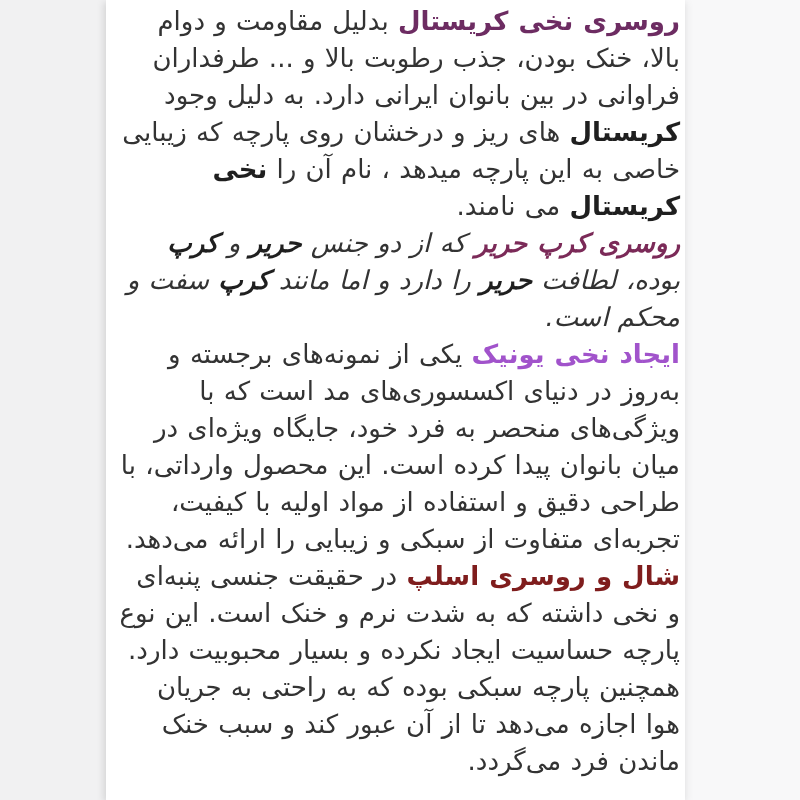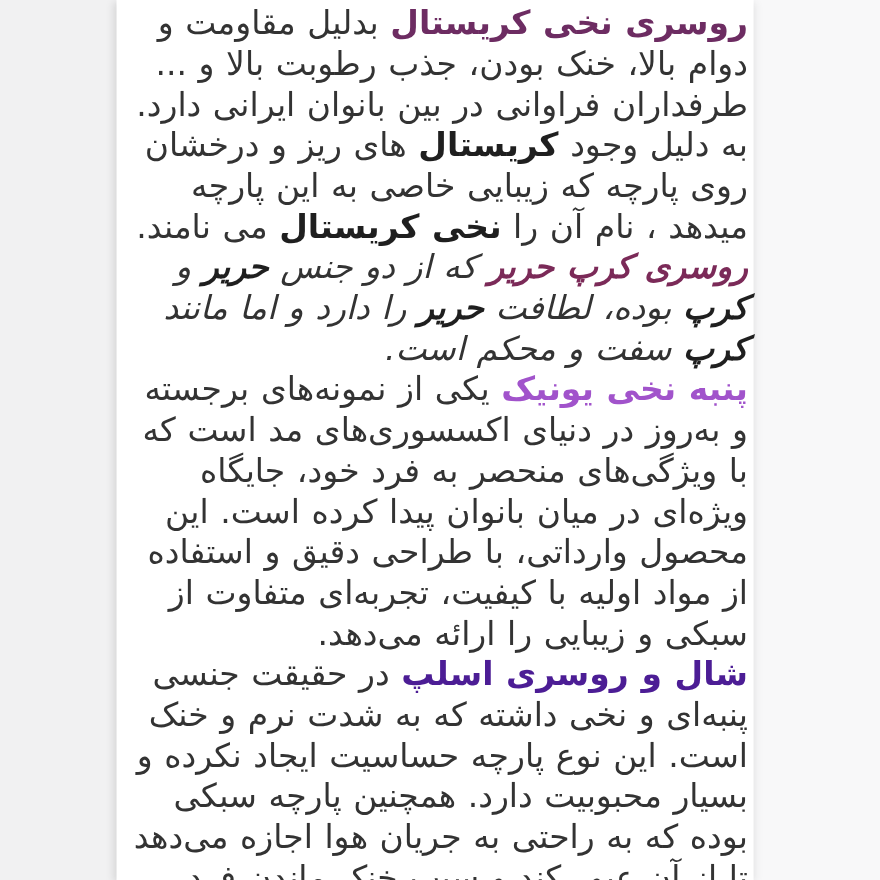--- a/index.html
+++ b/index.html
@@ -18,21 +18,21 @@
   .bg-right {
     position: absolute; right: 0; top: 0; bottom: 0; width: 115px;
   }
   .card {
     position: absolute;
     left: 106px; top: 0; bottom: 0; right: 115px;
     padding: 3px 5px 10px 10px;
     box-shadow: -3px 2px 7px rgba(0,0,0,0.10), 3px 2px 7px rgba(0,0,0,0.05);
     direction: rtl;
     text-align: right;
-    font-size: 30px;
+    font-size: 26px;
     line-height: 37px;
     letter-spacing: 0;
   }
   .card p {
     margin: 0;
     word-spacing: 1px;
   }
   .h {
     font-weight: bold;
   }
@@ -52,21 +52,21 @@
     <p style="color: rgb(51, 51, 51);">
       <span class="h" style="color: rgb(109, 44, 98);">روسری نخی کریستال</span><span> بدلیل مقاومت و دوام بالا، خنک بودن، جذب رطوبت بالا و ... طرفداران فراوانی در بین بانوان ایرانی دارد. به دلیل وجود </span><span class="b" style="color: rgb(31, 31, 31);">کریستال</span><span> های ریز و درخشان روی پارچه که زیبایی خاصی به این پارچه میدهد ، نام آن را </span><span class="b" style="color: rgb(31, 31, 31);">نخی کریستال</span><span> می نامند.</span>
     </p>
 
     <p style="color: rgb(51, 51, 51); font-style: italic;">
       <span class="h" style="color: rgb(123, 42, 88);">روسری کرپ حریر</span><span> که از دو جنس </span><span class="b" style="color: rgb(31, 31, 31);">حریر</span><span> و </span><span class="b" style="color: rgb(31, 31, 31);">کرپ</span><span> بوده، لطافت </span><span class="b" style="color: rgb(31, 31, 31);">حریر</span><span> را دارد و اما مانند </span><span class="b" style="color: rgb(31, 31, 31);">کرپ</span><span> سفت و محکم است.</span>
     </p>
 
 
     <p style="color: rgb(51, 51, 51);">
-      <span class="h" style="color: rgb(161, 83, 203);">پنبه نخی یونیک</span><span> یکی از نمونه‌های برجسته و به‌روز در دنیای اکسسوری‌های مد است که با ویژگی‌های منحصر به فرد خود، جایگاه ویژه‌ای در میان بانوان پیدا کرده است. این محصول وارداتی، با طراحی دقیق و استفاده از مواد اولیه با کیفیت، تجربه‌ای متفاوت از سبکی و زیبایی را ارائه می‌دهد.</span>
+      <span class="h" style="color: rgb(161, 83, 203);">ایجاد نخی یونیک</span><span> یکی از نمونه‌های برجسته و به‌روز در دنیای اکسسوری‌های مد است که با ویژگی‌های منحصر به فرد خود، جایگاه ویژه‌ای در میان بانوان پیدا کرده است. این محصول وارداتی، با طراحی دقیق و استفاده از مواد اولیه با کیفیت، تجربه‌ای متفاوت از سبکی و زیبایی را ارائه می‌دهد.</span>
     </p>
 
     <p style="color: rgb(51, 51, 51);">
-      <span class="h" style="color: #4c1d95; margin-top: 13px;">شال و روسری اسلپ</span><span> در حقیقت جنسی پنبه‌ای و نخی داشته که به شدت نرم و خنک است. این نوع پارچه حساسیت ایجاد نکرده و بسیار محبوبیت دارد. همچنین پارچه سبکی بوده که به راحتی به جریان هوا اجازه می‌دهد تا از آن عبور کند و سبب خنک ماندن فرد می‌گردد.</span>
+      <span class="h" style="color: #7f1d1d; margin-top: 13px;">شال و روسری اسلپ</span><span> در حقیقت جنسی پنبه‌ای و نخی داشته که به شدت نرم و خنک است. این نوع پارچه حساسیت ایجاد نکرده و بسیار محبوبیت دارد. همچنین پارچه سبکی بوده که به راحتی به جریان هوا اجازه می‌دهد تا از آن عبور کند و سبب خنک ماندن فرد می‌گردد.</span>
     </p>
 
   </article>
 </div>
 
 </body></html>

